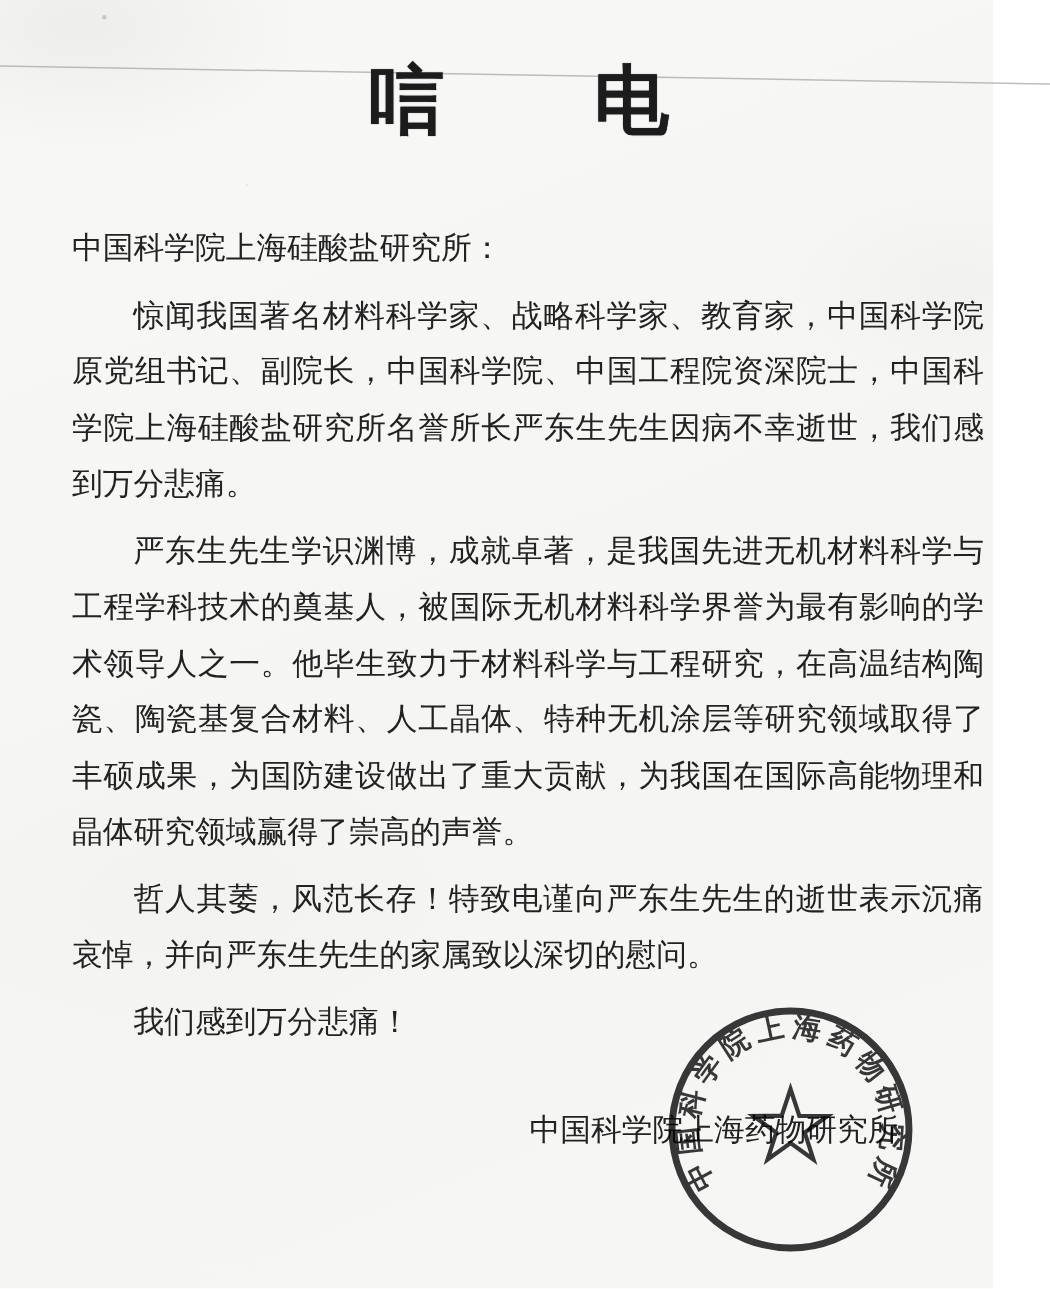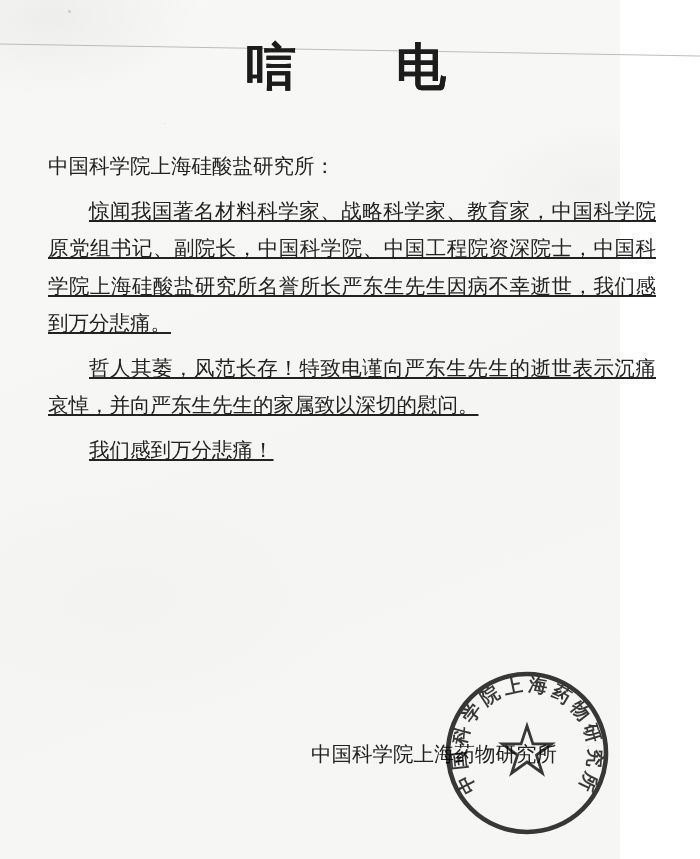--- a/index.html
+++ b/index.html
@@ -11,20 +11,21 @@
   }
   .page{
     position:relative;
     width:620px;height:859px;
     background:
       radial-gradient(220px 120px at 8% 2%, rgba(190,192,188,.18), rgba(190,192,188,0) 70%),
       radial-gradient(160px 90px at 96% 22%, rgba(200,200,196,.10), rgba(200,200,196,0) 70%),
       radial-gradient(300px 160px at 20% 70%, rgba(210,210,206,.08), rgba(210,210,206,0) 70%),
       linear-gradient(158deg,#f8f8f7 0%,#f5f5f3 55%,#f6f6f4 100%);
     color:#212121;
+    padding-left:42px;
   }
   
   .scan-line{position:absolute;left:0;top:0;pointer-events:none;}
   
   .speck{
     position:absolute;left:68px;top:10px;width:3px;height:3px;border-radius:50%;
     background:#9a9a96;opacity:.45;
     box-shadow:95px 112px 0 -1px #9a9a96, 222px 195px 0 -1.5px #a5a5a1,
                520px 160px 0 -1.5px #b0b0ac, -28px 230px 0 -1.5px #ababa7;
   }
@@ -37,21 +38,21 @@
     white-space:pre;
   }
   .letter-body{
     position:absolute;left:44px;top:144px;width:616px;
     font-size:20.5px;line-height:37.5px;
     text-align:justify;text-justify:inter-ideograph;
     color:#222;
   }
   .letter-body p{margin:4px;}
   .letter-body p + p{margin-top:7px;}
-  .para{text-indent:2em;text-decoration:underline;}
+  .para{text-indent:2em;}
   .salutation{text-indent:0;}
   .sign-block{
     position:absolute;right:63px;top:736px;
     text-align:right;
     font-size:20.5px;line-height:37.5px;color:#222;
   }
   .sign-block .date{padding-right:11px;letter-spacing:.5px;}
   .stamp{
     position:absolute;left:441px;top:668px;width:172px;height:172px;
     mix-blend-mode:multiply;opacity:.87;
@@ -68,20 +69,21 @@
     <line x1="0" y1="44" x2="700" y2="56" stroke="#a8a8a4" stroke-width="1" opacity="0.75"></line>
   </svg>
 
   <div class="speck"></div>
 
   <h1 class="title">唁　　电</h1>
 
   <div class="letter-body">
     <p class="salutation">中国科学院上海硅酸盐研究所：</p>
     <p class="para">惊闻我国著名材料科学家、战略科学家、教育家，中国科学院原党组书记、副院长，中国科学院、中国工程院资深院士，中国科学院上海硅酸盐研究所名誉所长严东生先生因病不幸逝世，我们感到万分悲痛。</p>
+    <p class="para">严东生先生学识渊博，成就卓著，是我国先进无机材料科学与工程学科技术的奠基人，被国际无机材料科学界誉为最有影响的学术领导人之一。他毕生致力于材料科学与工程研究，在高温结构陶瓷、陶瓷基复合材料、人工晶体、特种无机涂层等研究领域取得了丰硕成果，为国防建设做出了重大贡献，为我国在国际高能物理和晶体研究领域赢得了崇高的声誉。</p>
     <p class="para">哲人其萎，风范长存！特致电谨向严东生先生的逝世表示沉痛哀悼，并向严东生先生的家属致以深切的慰问。</p>
     <p class="para">我们感到万分悲痛！</p>
   </div>
 
   <div class="sign-block">
     <div class="signature">中国科学院上海药物研究所</div>
   </div>
 
   <div class="stamp">
     <svg width="172" height="172" viewBox="0 0 172 172">

